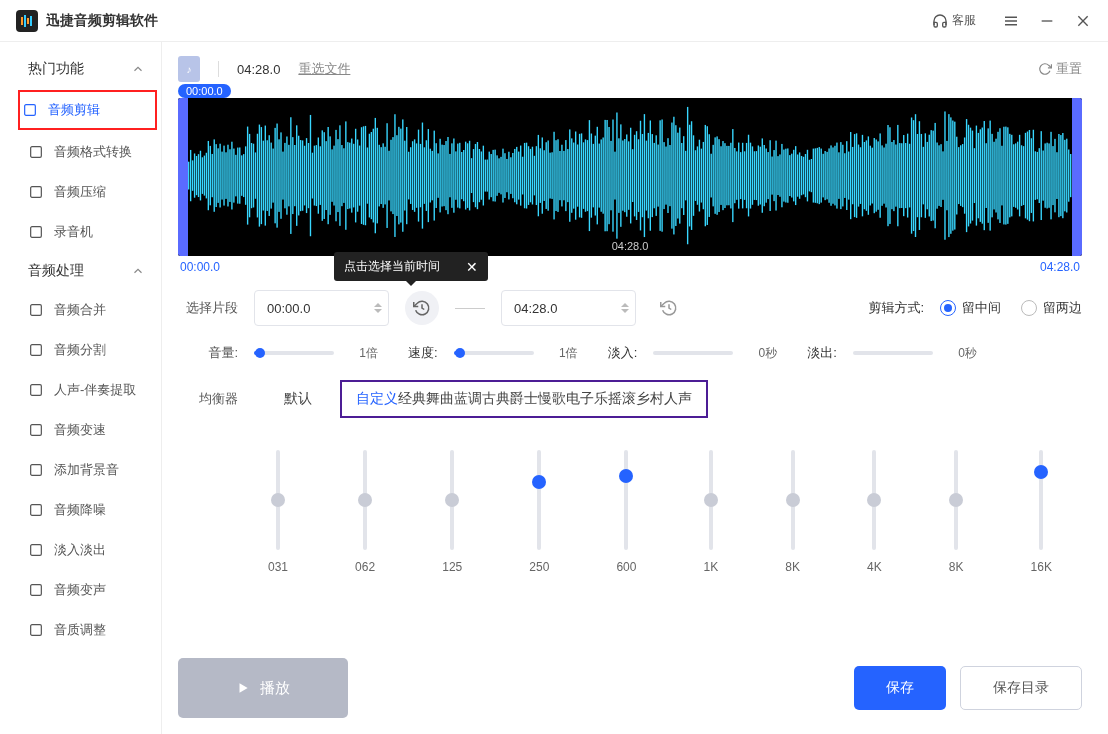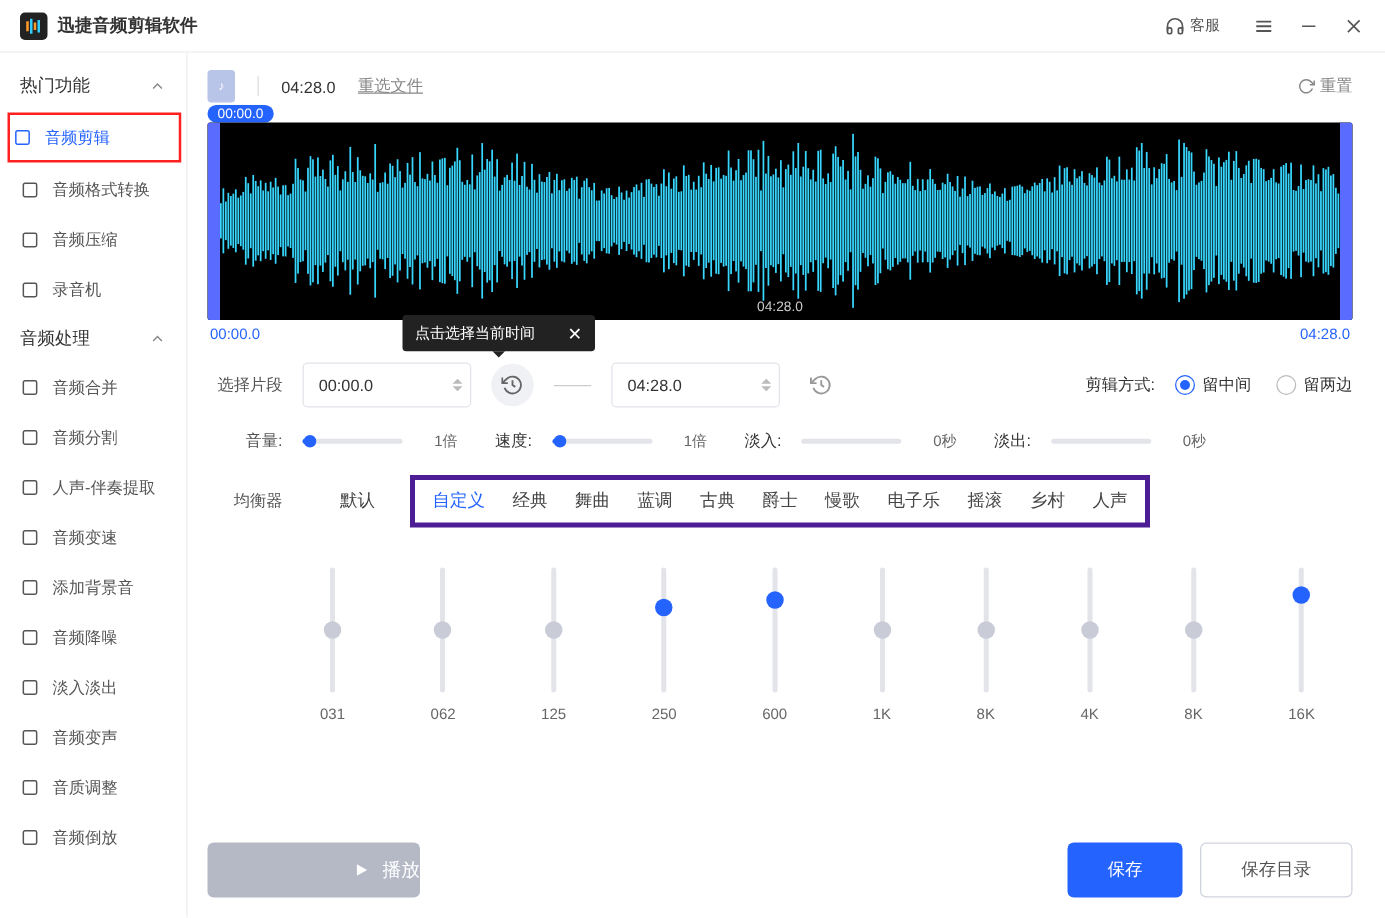--- a/index.html
+++ b/index.html
@@ -6,21 +6,21 @@
 body { background: #fff; width: 1108px; height: 734px; overflow: hidden; font-size: 13px; color: #333; }
 
 .titlebar { height: 42px; display: flex; align-items: center; padding: 0 16px; border-bottom: 1px solid #eee; }
 .titlebar .logo { width: 22px; height: 22px; background: #222; border-radius: 4px; display: flex; align-items: center; justify-content: center; margin-right: 8px; }
 .titlebar .logo svg { width: 14px; height: 14px; }
 .titlebar .app-title { font-size: 14px; font-weight: 600; color: #333; flex: 1; }
 .titlebar .win-controls { display: flex; align-items: center; gap: 18px; }
 .titlebar .win-controls .ctrl { width: 18px; height: 18px; display: flex; align-items: center; justify-content: center; cursor: pointer; color: #555; }
 .titlebar .support { display: flex; align-items: center; gap: 4px; font-size: 12px; color: #555; margin-right: 8px; }
 
-.container { display: flex; height: calc(100% - 42px); }
+.container { display: flex; height: calc(100% - 42px); margin-left: 12px; }
 
 .sidebar { width: 150px; border-right: 1px solid #eee; padding: 8px 0; overflow-y: auto; }
 .side-group { padding: 10px 16px; display: flex; align-items: center; justify-content: space-between; font-size: 14px; color: #333; font-weight: 500; }
 .side-item { padding: 11px 16px; display: flex; align-items: center; gap: 10px; font-size: 13px; color: #555; cursor: pointer; }
 .side-item.active { color: #2563ff; border: 2px solid #ff2020; margin: 2px 4px 2px 6px; padding: 9px 2px; }
 .side-item .sico { width: 16px; height: 16px; display: flex; align-items: center; justify-content: center; color: inherit; }
 .chev { width: 14px; height: 14px; }
 
 .main { flex: 1; padding: 0 20px 16px 10px; display: flex; flex-direction: column; overflow: hidden; }
 
@@ -64,36 +64,36 @@
 .radio .rdot { width: 16px; height: 16px; border: 1px solid #bbb; border-radius: 50%; display: flex; align-items: center; justify-content: center; }
 .radio.checked .rdot { border-color: #2563ff; }
 .radio.checked .rdot:after { content: ''; width: 8px; height: 8px; background: #2563ff; border-radius: 50%; }
 
 .slider-group { display: flex; align-items: center; gap: 8px; }
 .hslider { width: 80px; height: 4px; background: #e2e4ea; border-radius: 2px; position: relative; }
 .hslider .hfill { position: absolute; left: 0; top: 0; bottom: 0; background: #2563ff; border-radius: 2px; }
 .hslider .hthumb { position: absolute; top: 50%; width: 10px; height: 10px; background: #2563ff; border-radius: 50%; transform: translate(-50%, -50%); }
 .slider-val { width: 36px; text-align: right; font-size: 12px; color: #666; }
 
-.eq-tabs { display: flex; align-items: center; gap: 22px; border: 4px solid #4c1d95; padding: 8px 14px; margin-left: 8px; }
+.eq-tabs { display: flex; align-items: center; border: 2px solid #4c1d95; padding: 8px 14px; margin-left: 8px; }
 .eq-tab { font-size: 14px; color: #444; cursor: pointer; }
 .eq-row-wrap { display:flex; align-items:center; }
 .eq-default { font-size: 14px; color: #444; margin-left: 30px; margin-right: 4px; }
 .eq-tab.active { color: #2563ff; }
 
 .eq-sliders { display: flex; justify-content: space-between; padding: 14px 30px 0 90px; }
 .eq-col { display: flex; flex-direction: column; align-items: center; gap: 10px; }
 .vslider { width: 4px; height: 100px; background: #e2e4ea; border-radius: 2px; position: relative; }
 .vslider .vthumb { position: absolute; left: 50%; width: 14px; height: 14px; border-radius: 50%; transform: translate(-50%, -50%); }
 .vslider .vthumb.gray { background: #c9ccd6; }
 .vslider .vthumb.blue { background: #2563ff; }
 .eq-label { font-size: 12px; color: #666; }
 
 .bottom-bar { margin-top: auto; display: flex; align-items: center; gap: 14px; padding: 12px 6px 0; }
-.play-btn { width: 170px; height: 44px; background: #b5b9c6; color: #fff; border-radius: 5px; display: flex; align-items: center; justify-content: flex-end; gap: 10px; font-size: 15px; cursor: pointer; }
+.play-btn { width: 170px; height: 60px; background: #b5b9c6; color: #fff; border-radius: 5px; display: flex; align-items: center; justify-content: center; gap: 10px; font-size: 15px; cursor: pointer; }
 .btn { height: 44px; padding: 0 32px; border-radius: 5px; display: flex; align-items: center; justify-content: center; font-size: 14px; cursor: pointer; }
 .btn.outline { border: 1px solid #cfd3de; color: #555; background: #fff; }
 .btn.primary { background: #2563ff; color: #fff; }
 </style>
 </head>
 <body>
 
 <div class="titlebar">
   <div class="logo">
     <svg viewBox="0 0 14 14">
@@ -248,28 +248,20 @@
           </span>
           <span>音频变声</span>
         </div>
         <div class="side-item">
           <span class="sico">
             <svg width="16" height="16" viewBox="0 0 24 24" fill="none" stroke="currentColor" stroke-width="1.8">
               <rect x="4" y="4" width="16" height="16" rx="2"></rect>
             </svg>
           </span>
           <span>音质调整</span>
-        </div>
-        <div class="side-item">
-          <span class="sico">
-            <svg width="16" height="16" viewBox="0 0 24 24" fill="none" stroke="currentColor" stroke-width="1.8">
-              <rect x="4" y="4" width="16" height="16" rx="2"></rect>
-            </svg>
-          </span>
-          <span>音频倒放</span>
         </div>
       </div>
   </div>
 
   <div class="main">
     <div class="file-row">
       <div class="file-ico">♪</div>
       <div class="vbar"></div>
       <span class="file-dur" style="margin-left:0">04:28.0</span>
       <span class="file-reselect">重选文件</span>

